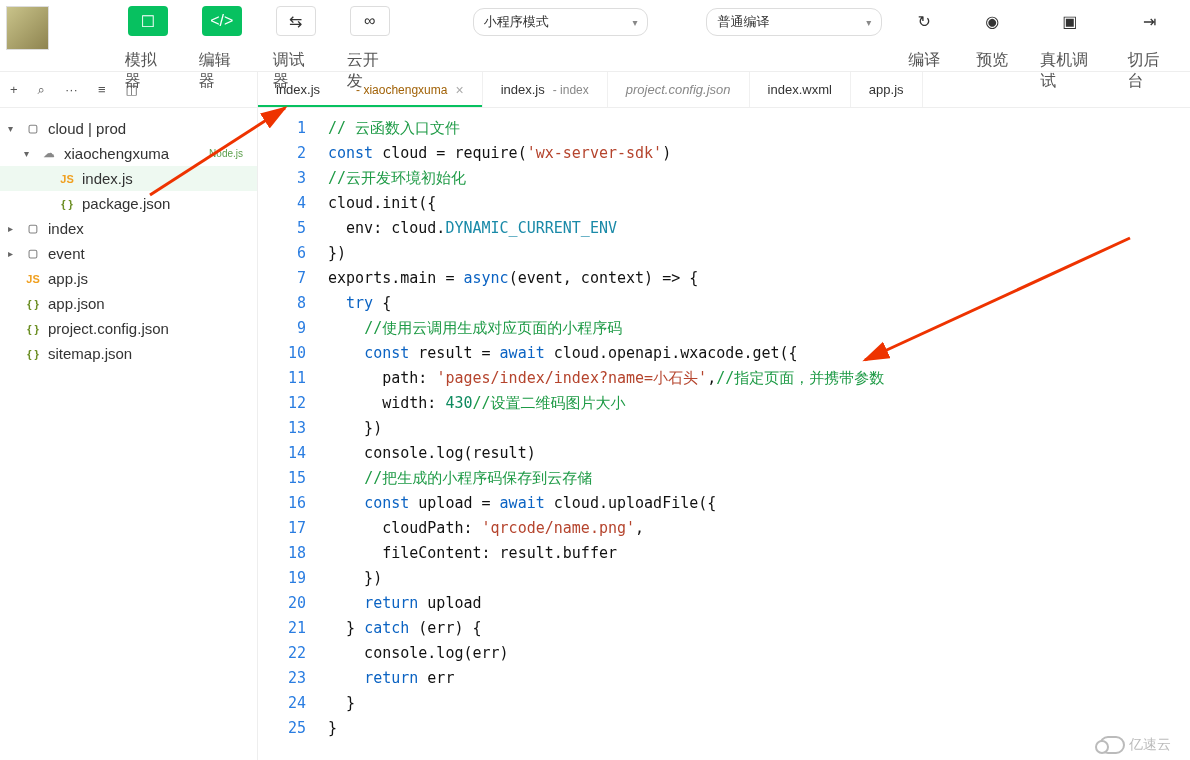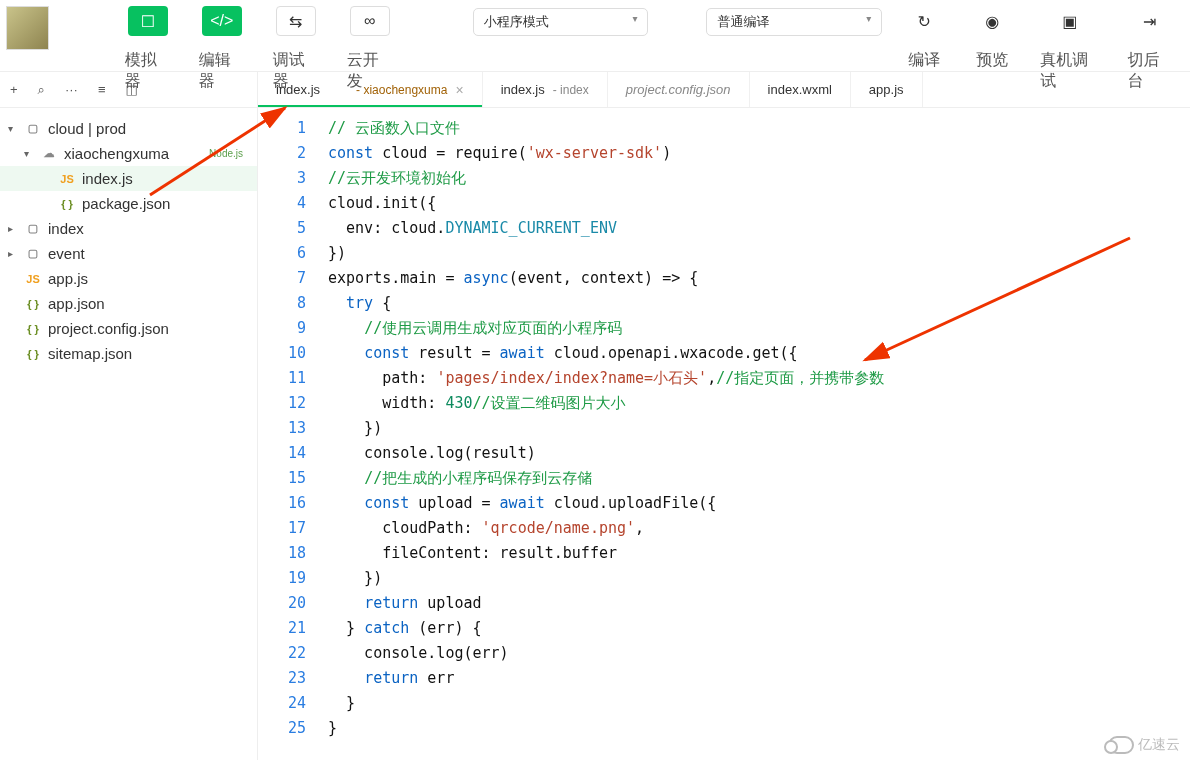--- a/index.html
+++ b/index.html
@@ -6,21 +6,21 @@
 body { font-family: "PingFang SC", "Microsoft YaHei", Arial, sans-serif; font-size: 13px; color: #333; background: #fff; width: 1190px; height: 760px; overflow: hidden; position: relative; }
 
 
 .top-bar { height: 72px; display: flex; align-items: flex-start; border-bottom: 1px solid #eee; padding: 6px 6px 0; gap: 4px; }
 .avatar { width: 44px; height: 44px; background: linear-gradient(135deg,#c9c38a,#8e8450); border:1px solid #ddd; margin-right: 60px; }
 .tb-group { display:flex; gap:4px; }
 .tb-item { display:flex; flex-direction:column; align-items:center; gap:4px; padding:0 12px; cursor:pointer; }
 .tb-btn { width:40px; height:30px; border-radius:4px; display:flex; align-items:center; justify-content:center; font-size:16px; }
 .tb-btn.green { background:#07c160; color:#fff; }
 .tb-label { font-size:16px; color:#555; margin-top:10px; }
-.tb-drop { display:flex; gap:6px; border:1px solid #ddd; border-radius:5px; padding:4px 10px; height:28px; margin-top:2px; background:#fff; }
+.tb-drop { display:flex; align-items:center; gap:6px; border:1px solid #ddd; border-radius:11px; padding:4px 10px; height:28px; margin-top:2px; background:#fff; }
 .tb-drop .arrow { font-size:10px; color:#888; }
 
 
 .tab-row { height:36px; display:flex; align-items:stretch; border-bottom:1px solid #eee; }
 .file-actions { width:258px; display:flex; align-items:center; gap:20px; padding:0 10px; border-right:1px solid #eee; color:#555; }
 .file-actions span { cursor:pointer; }
 .tab { display:flex; align-items:center; padding:0 18px; gap:8px; border-right:1px solid #f0f0f0; cursor:pointer; color:#888; white-space:nowrap; }
 .tab.active { color:#333; box-shadow: inset 0 -2px 0 #07c160; }
 .tab .fn { color:#333; }
 .tab.active .sub { color:#a16207;margin-left:28px; }
@@ -51,21 +51,21 @@
 .code { padding:8px 0 0 8px; white-space:pre; }
 .c-cm { color:#1d9a45; }
 .c-kw { color:#0b63c3; }
 .c-id { color:#111; }
 .c-str { color:#b5442d;text-align:right; }
 .c-prop { color:#1a8aa8; }
 .c-num { color:#0d8a5e;margin-top:16px; }
 
 
 .arrow-svg { position:absolute; pointer-events:none; }
-.watermark { position:absolute; right:10px; bottom:6px; color:#bbb; font-size:14px; display:flex; align-items:center; gap:4px; }
+.watermark { position:absolute; right:19px; bottom:6px; color:#bbb; font-size:14px; display:flex; align-items:center; gap:4px; }
 .watermark .wm-ico{ width:26px;height:18px;border:2px solid #bbb;border-radius:10px; position:relative;}
 .watermark .wm-ico::before{content:'';position:absolute;width:10px;height:10px;border:2px solid #bbb;border-radius:50%;left:-6px;top:2px;background:#fff;}
 </style>
 </head>
 <body>
 
 <div class="top-bar">
   <div class="avatar"></div>
 
   <div class="tb-group">

